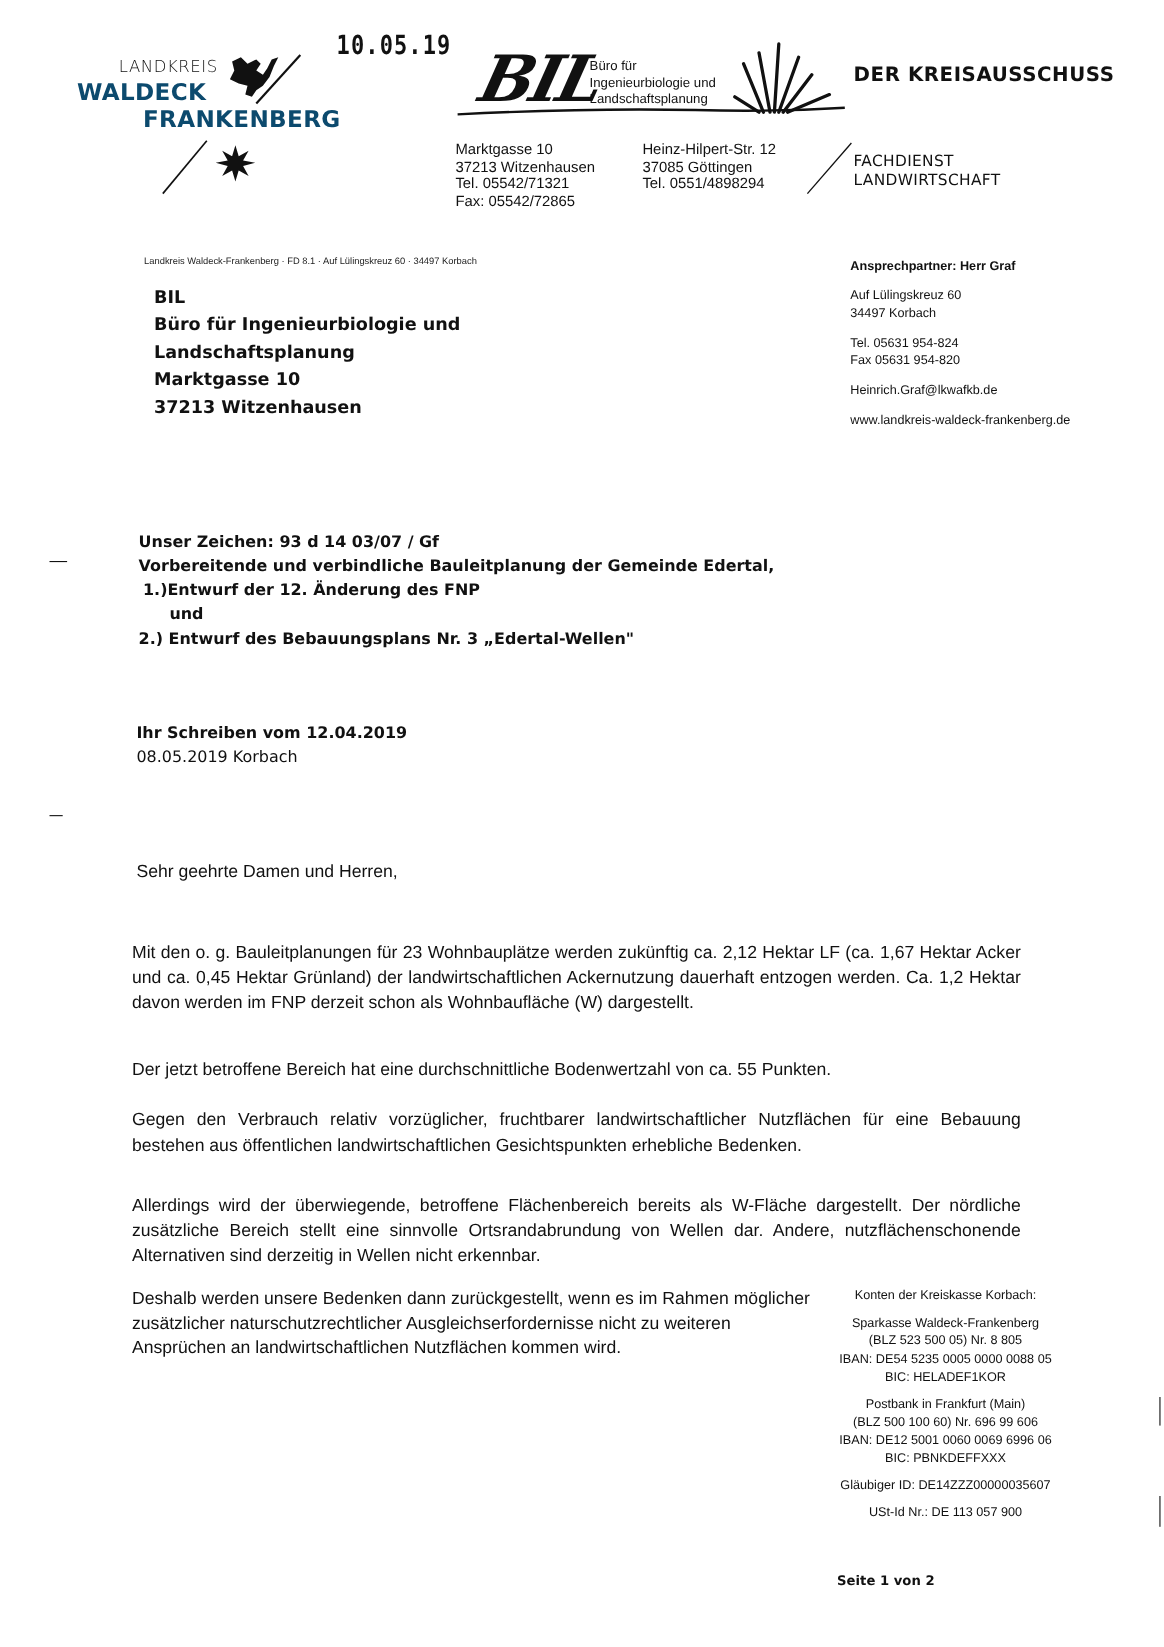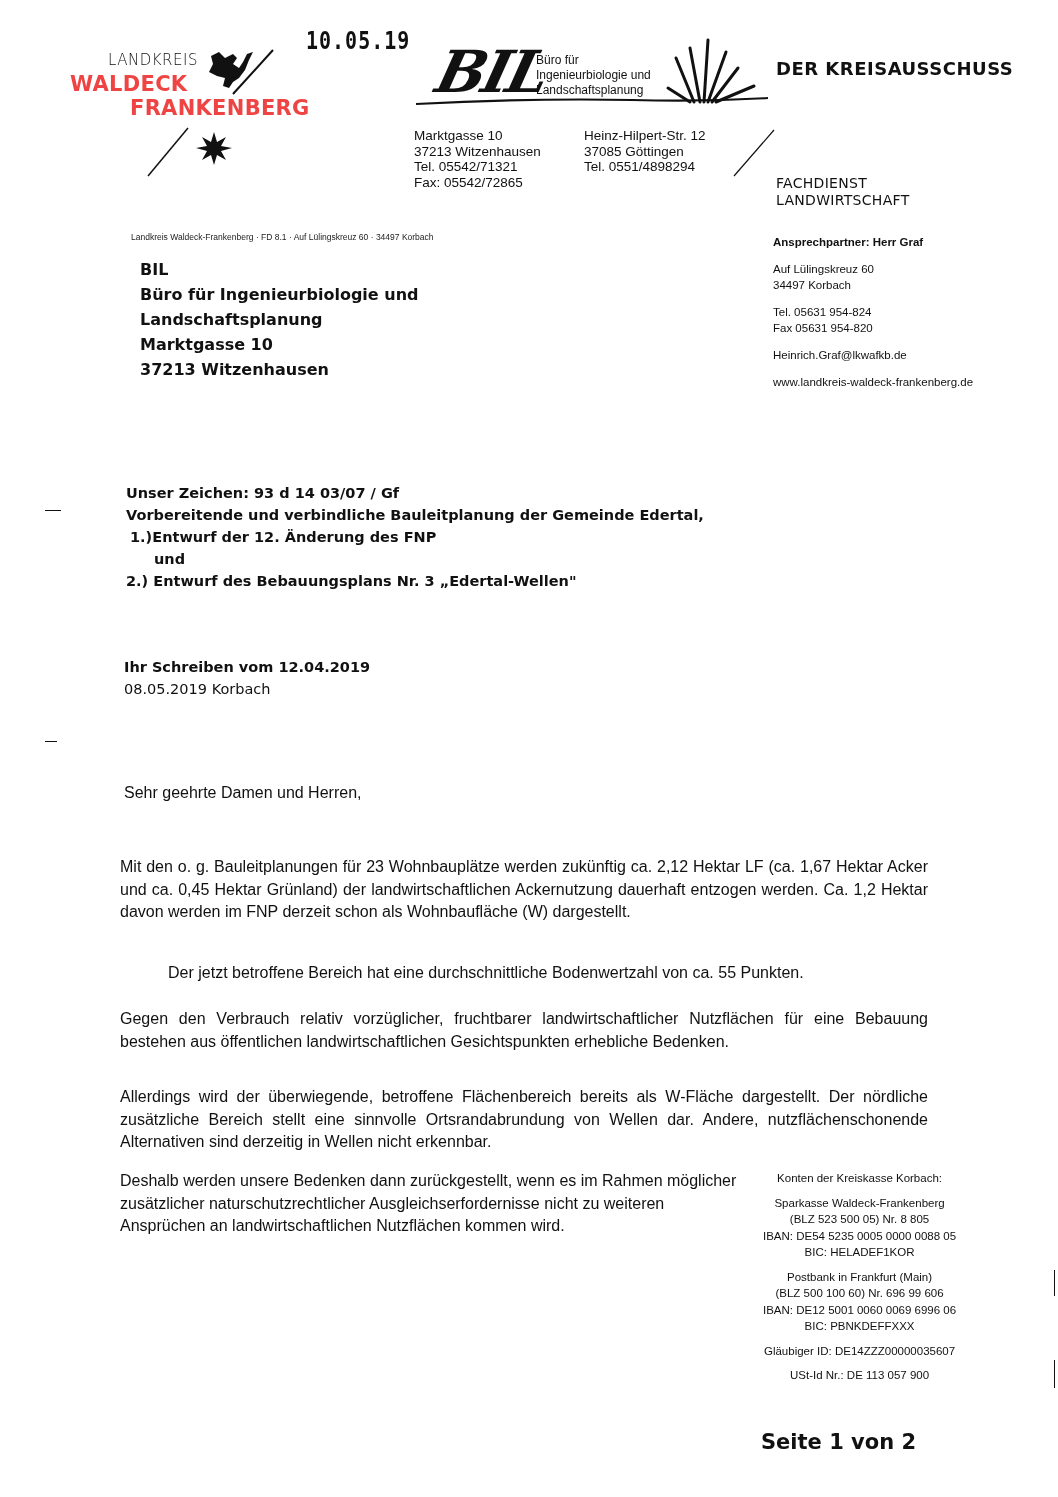--- a/index.html
+++ b/index.html
@@ -1,54 +1,54 @@
 <!DOCTYPE html>
 <html><head>
   <meta charset="utf-8">
   <style>
     html, body { margin: 0; padding: 0; background: #ffffff; }
     body { width: 1058px; height: 1497px; position: relative; overflow: hidden; color: #111; font-family: "Liberation Sans", sans-serif; }
     .abs { position: absolute; }
 
     
     .lk-small { font-family: "DejaVu Sans", sans-serif; font-size: 15px; letter-spacing: 0.5px; font-weight: 300; color: #111; }
-    .lk-big { font-family: "DejaVu Sans", sans-serif; font-size: 21px; font-weight: bold; letter-spacing: 0.3px; color: #ef4444; }
+    .lk-big { font-family: "DejaVu Sans", sans-serif; font-size: 21px; font-weight: bold; letter-spacing: 0.3px; color: #0c4a6e; }
 
     
     .stamp { font-family: "DejaVu Sans Mono", monospace; font-weight: bold; font-size: 20px; letter-spacing: 1px; color: #111; transform: scaleY(1.2); transform-origin: left top; }
 
     
     .bil-mark { font-family: "DejaVu Serif", serif; font-style: italic; font-weight: bold; font-size: 58px; letter-spacing: -3px; transform: skewX(-14deg); color: #111; }
     .bil-sub { font-family: "Liberation Sans", sans-serif; font-size: 12px; line-height: 15px; color: #111; margin-top: 27px; }
     .bil-addr { font-family: "Liberation Sans", sans-serif; font-size: 13.5px; line-height: 15.5px; color: #111; }
 
     
     .kreis { font-family: "DejaVu Sans", sans-serif; font-weight: bold; font-size: 18px; letter-spacing: 0.5px; color: #111; }
-    .fach { font-family: "DejaVu Sans", sans-serif; font-size: 14px; line-height: 17px; letter-spacing: 0.3px; color: #111; margin-top: 36px; }
+    .fach { font-family: "DejaVu Sans", sans-serif; font-size: 14px; line-height: 17px; letter-spacing: 0.3px; color: #111; }
 
     .sender-line { font-family: "Liberation Sans", sans-serif; font-size: 8.5px; color: #222; white-space: nowrap; }
 
     .recipient { font-family: "DejaVu Sans", sans-serif; font-weight: bold; font-size: 16px; line-height: 25px; color: #111; }
 
     .contact { font-family: "Liberation Sans", sans-serif; font-size: 11.5px; color: #111; }
     .contact .row { line-height: 16px; }
     .contact .strong { font-weight: bold; }
 
     .subject { font-family: "DejaVu Sans", sans-serif; font-weight: bold; font-size: 14.5px; line-height: 22px; color: #111; }
     .subject .indent1 { padding-left: 8px; }
     .subject .indent2 { padding-left: 28px; }
     .date-line { font-family: "DejaVu Sans", sans-serif; font-size: 14.5px; color: #111; }
 
     .body-text { font-family: "Liberation Sans", sans-serif; font-size: 16px; line-height: 22.5px; color: #111; }
     .justify { text-align: justify; text-align-last: left; }
 
     .bank { font-family: "Liberation Sans", sans-serif; font-size: 11.5px; color: #111; text-align: center; }
     .bank .row { line-height: 16.5px; }
 
-    .page-num { font-family: "DejaVu Sans", sans-serif; font-weight: bold; font-size: 21px; color: #111; }
+    .page-num { font-family: "DejaVu Sans", sans-serif; font-weight: bold; font-size: 12px; color: #111; }
 
     .mark { background: #111; }
   </style>
 </head>
 <body>
 
 <div class="abs stamp" style="left:306px; top:26px;">10.05.19</div>
 
 <div class="abs" style="left:60px; top:48px; width:270px; height:130px;">
   <div class="abs lk-small" style="left:48px; top:3px;">LANDKREIS</div>
@@ -132,21 +132,21 @@
   <div class="indent1" style="padding-left:4px;">1.)Entwurf der 12. Änderung des FNP</div>
   <div class="indent2">und</div>
   <div>2.) Entwurf des Bebauungsplans Nr. 3 „Edertal-Wellen"</div>
 </div>
 <div class="abs subject" style="left:124px; top:656px;">Ihr Schreiben vom 12.04.2019</div>
 <div class="abs date-line" style="left:124px; top:681px;">08.05.2019 Korbach</div>
 
 <div class="abs body-text" style="left:124px; top:782px;">Sehr geehrte Damen und Herren,</div>
 
 <div class="abs body-text justify" style="left:120px; top:856px; width:808px;">Mit den o. g. Bauleitplanungen für 23 Wohnbauplätze werden zukünftig ca. 2,12 Hektar LF (ca. 1,67 Hektar Acker und ca. 0,45 Hektar Grünland) der landwirtschaftlichen Ackernutzung dauerhaft entzogen werden. Ca. 1,2 Hektar davon werden im FNP derzeit schon als Wohnbaufläche (W) dargestellt.</div>
-<div class="abs body-text" style="left:120px; top:962px; width:808px;margin-left:48px;">Der jetzt betroffene Bereich hat eine durchschnittliche Bodenwertzahl von ca. 55 Punkten.</div>
+<div class="abs body-text" style="left:120px; top:962px; width:808px;">Der jetzt betroffene Bereich hat eine durchschnittliche Bodenwertzahl von ca. 55 Punkten.</div>
 <div class="abs body-text justify" style="left:120px; top:1008px; width:808px;">Gegen den Verbrauch relativ vorzüglicher, fruchtbarer landwirtschaftlicher Nutzflächen für eine Bebauung bestehen aus öffentlichen landwirtschaftlichen Gesichtspunkten erhebliche Bedenken.</div>
 <div class="abs body-text justify" style="left:120px; top:1086px; width:808px;">Allerdings wird der überwiegende, betroffene Flächenbereich bereits als W-Fläche dargestellt. Der nördliche zusätzliche Bereich stellt eine sinnvolle Ortsrandabrundung von Wellen dar. Andere, nutzflächenschonende Alternativen sind derzeitig in Wellen nicht erkennbar.</div>
 <div class="abs body-text" style="left:120px; top:1170px; width:625px;">Deshalb werden unsere Bedenken dann zurückgestellt, wenn es im Rahmen möglicher zusätzlicher naturschutzrechtlicher Ausgleichserfordernisse nicht zu weiteren Ansprüchen an landwirtschaftlichen Nutzflächen kommen wird.</div>
 
 <div class="abs bank" style="left:763px; top:1170px;">
   <div class="row">Konten der Kreiskasse Korbach:</div>
   <div style="height:8px;"></div>
   <div class="row">Sparkasse Waldeck-Frankenberg</div>
   <div class="row">(BLZ 523 500 05) Nr. 8 805</div>
   <div class="row">IBAN: DE54 5235 0005 0000 0088 05</div>

